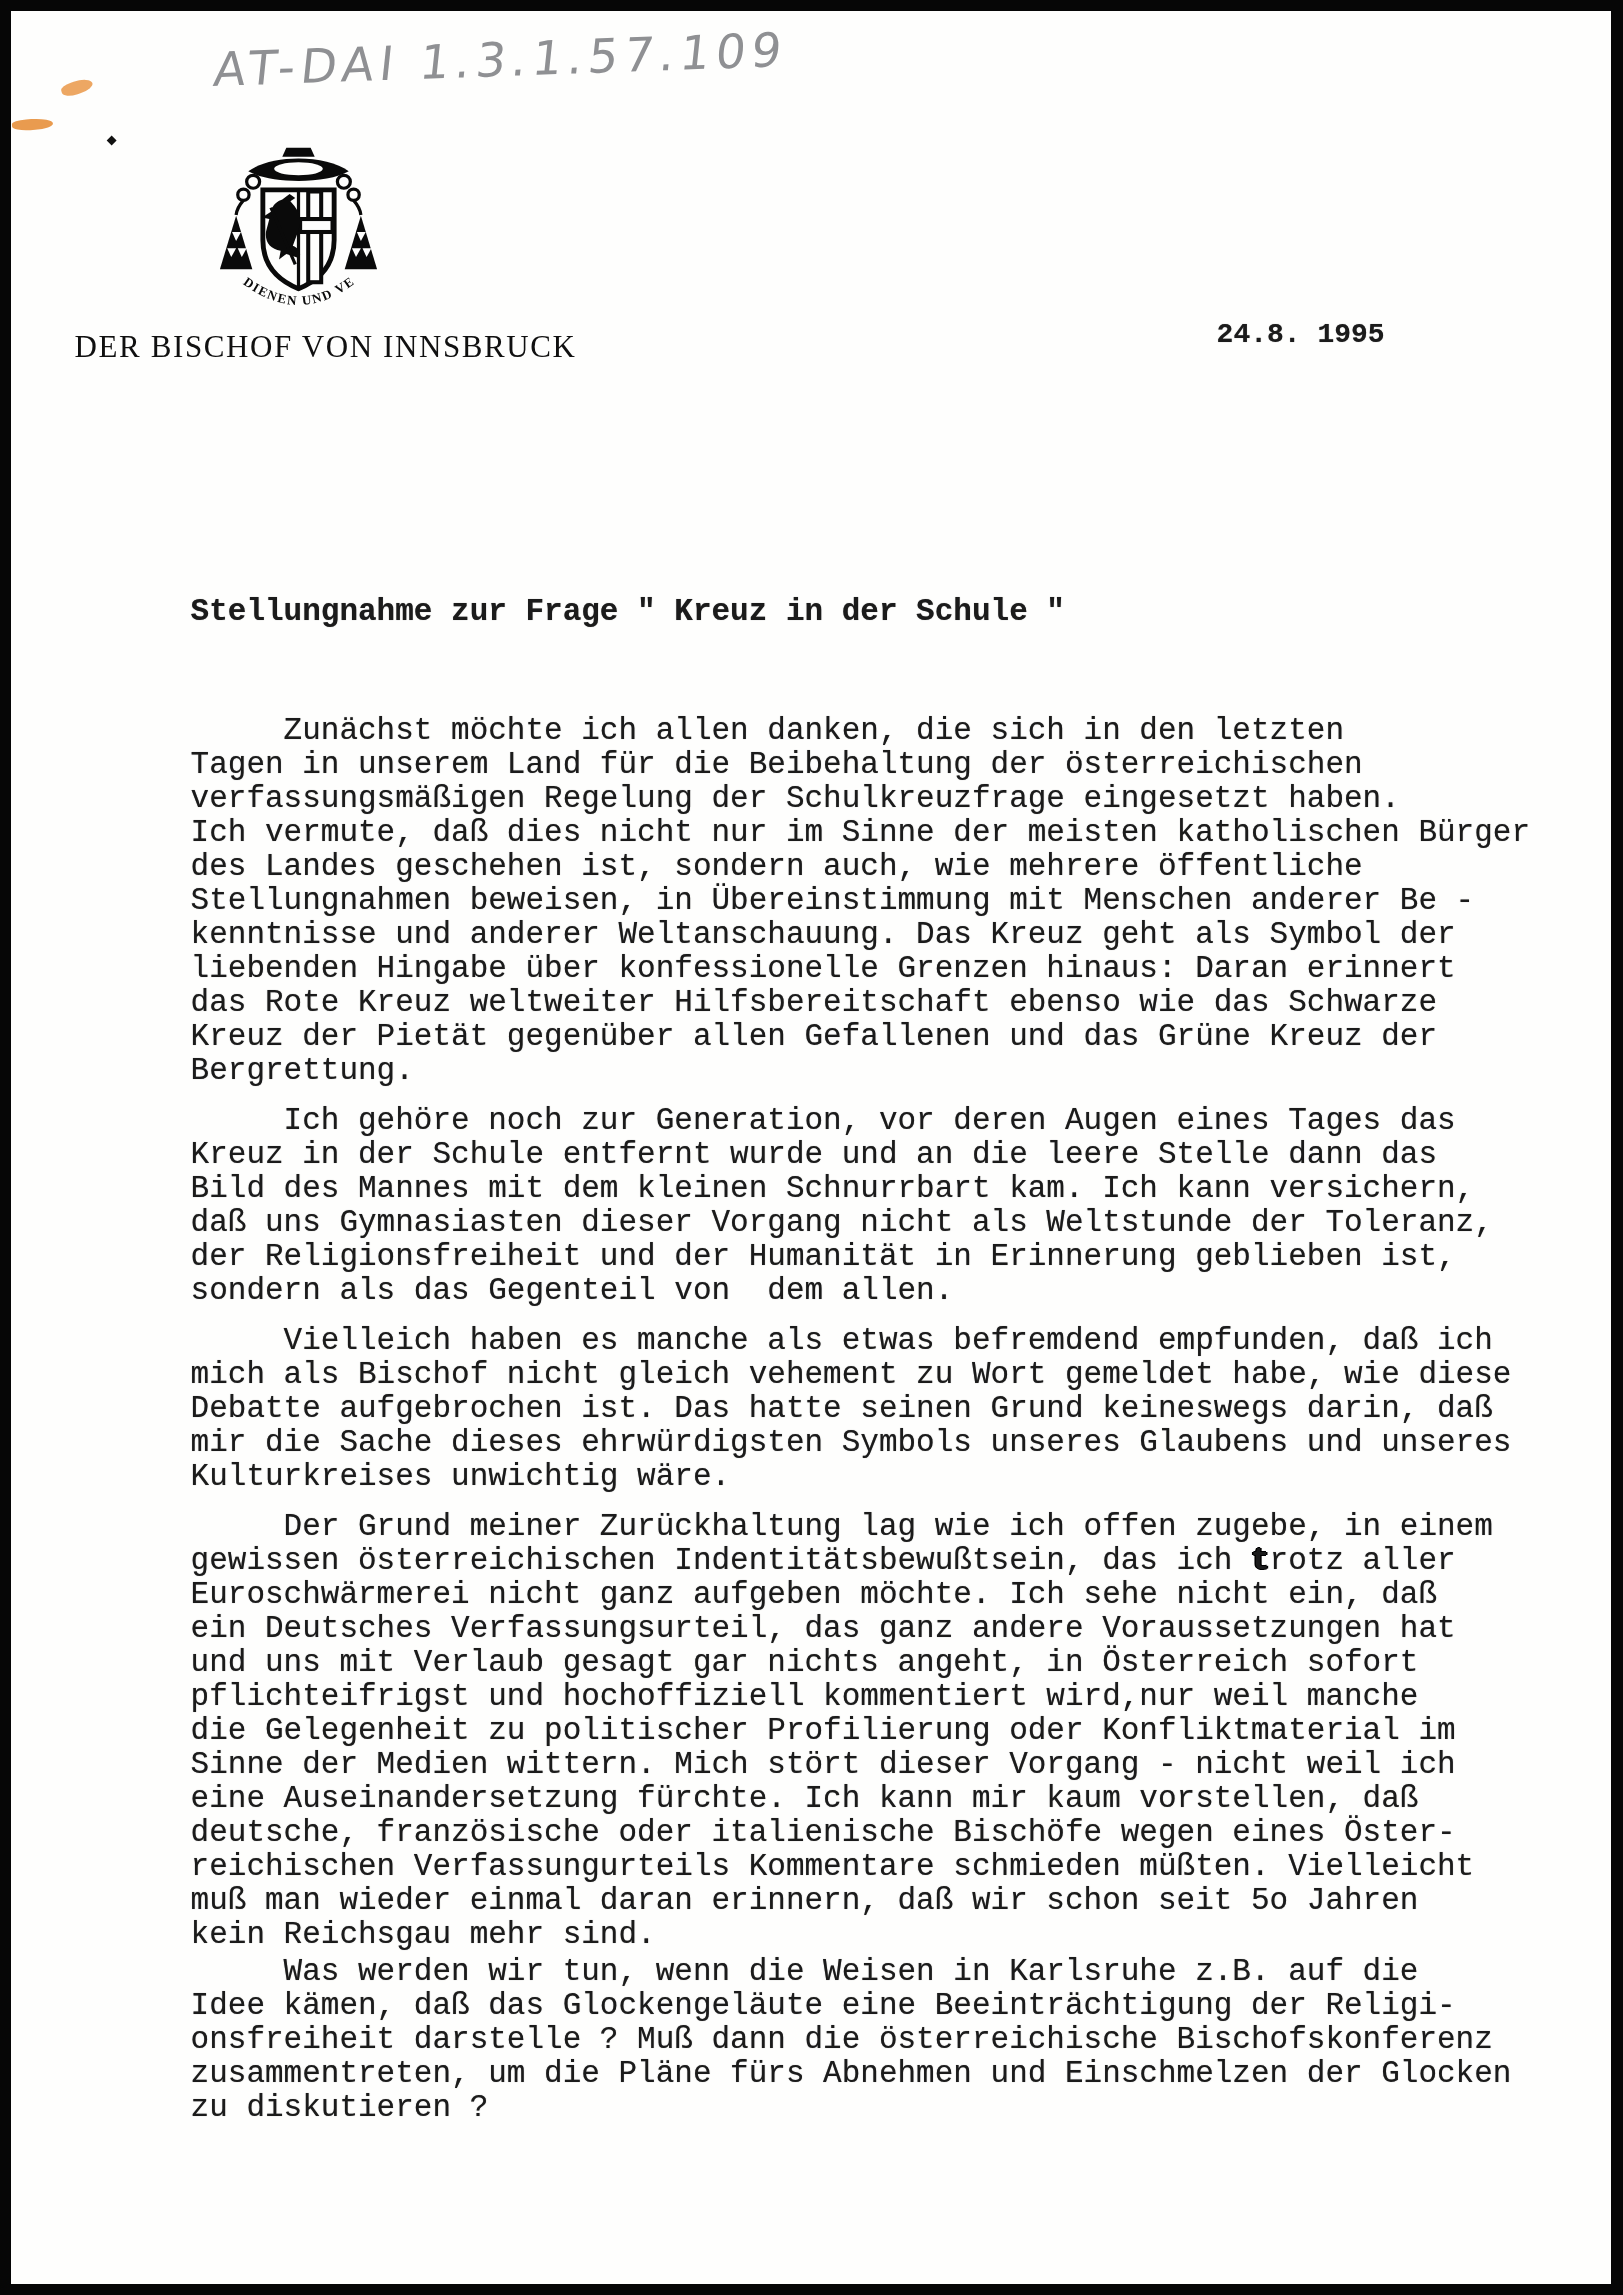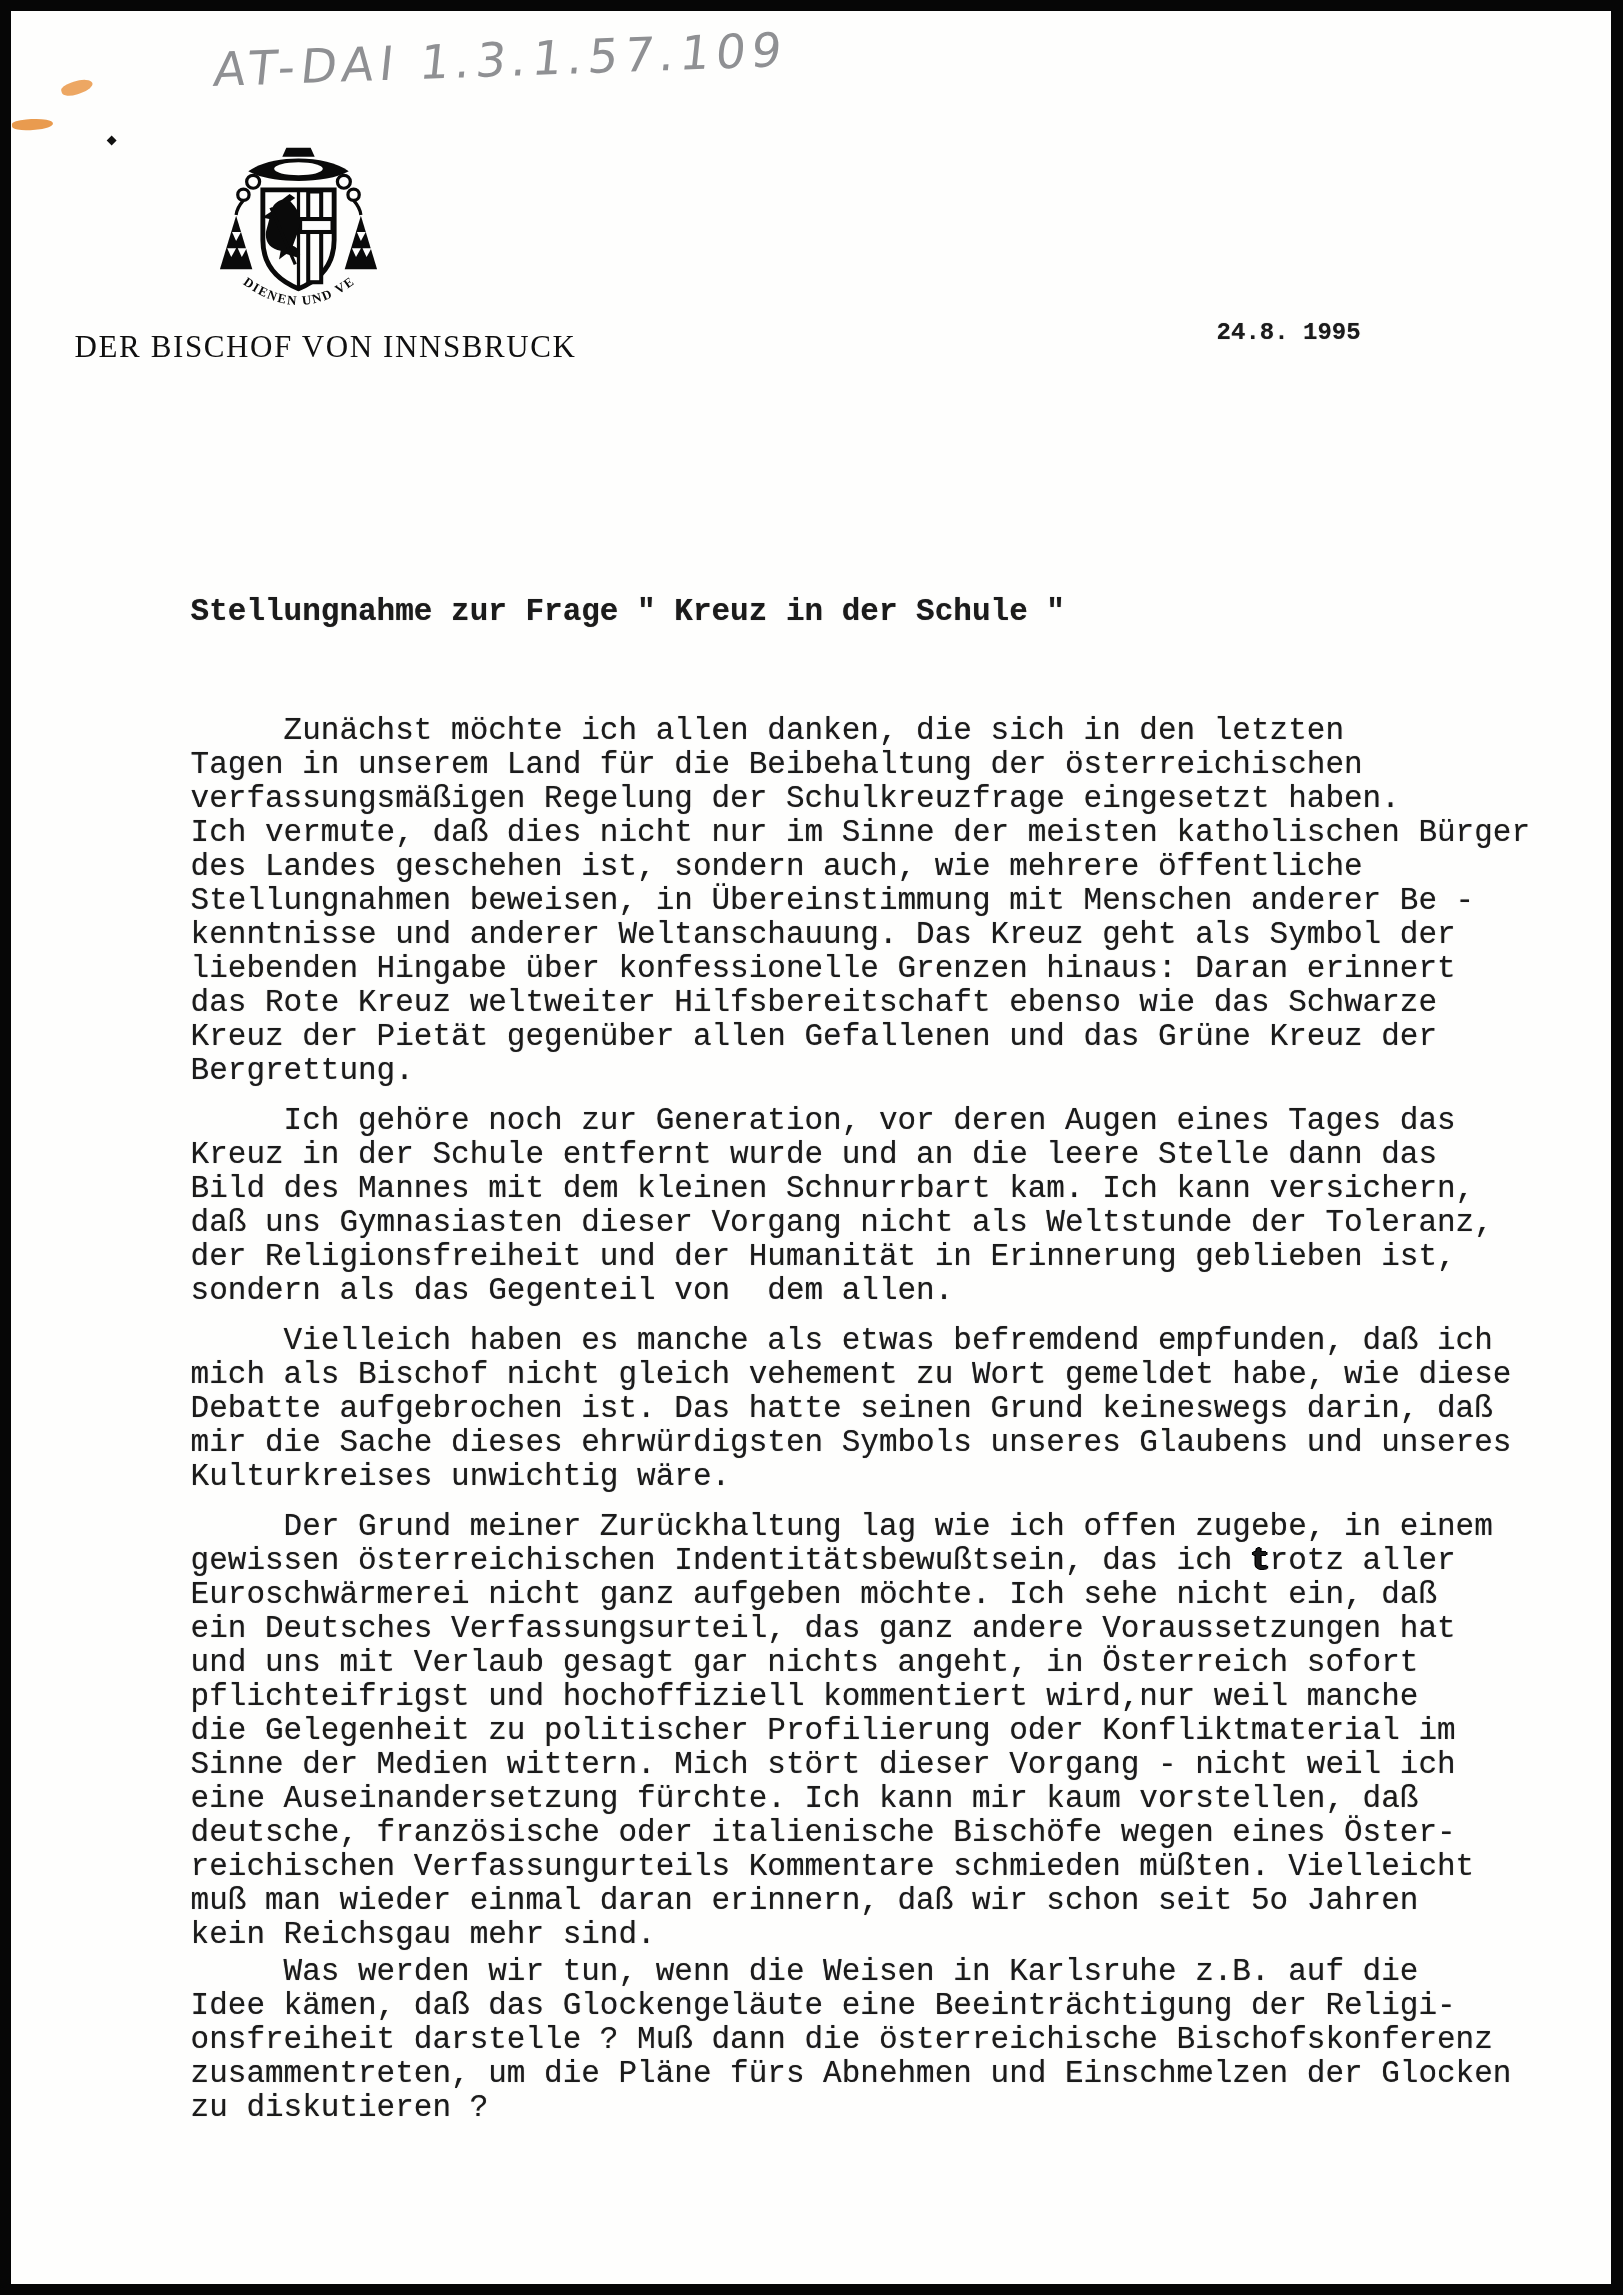--- a/index.html
+++ b/index.html
@@ -43,21 +43,21 @@
     font-size: 31px;
     letter-spacing: 1.6px;
     color: #101010;
     white-space: nowrap;
     margin-left: 12px;
   }
   .date {
     position: absolute;
     left: 1206px; top: 308px;
     font-family: "Liberation Mono", "DejaVu Sans Mono", monospace;
-    font-size: 24px;
+    font-size: 28px;
     font-weight: bold;
     color: #151515;
     white-space: nowrap;
   }
   
   .typed {
     font-family: "Liberation Mono", "DejaVu Sans Mono", monospace;
     color: #1b1b1b;
     text-shadow: 0 0 0.8px rgba(20,20,20,.55);
   }

